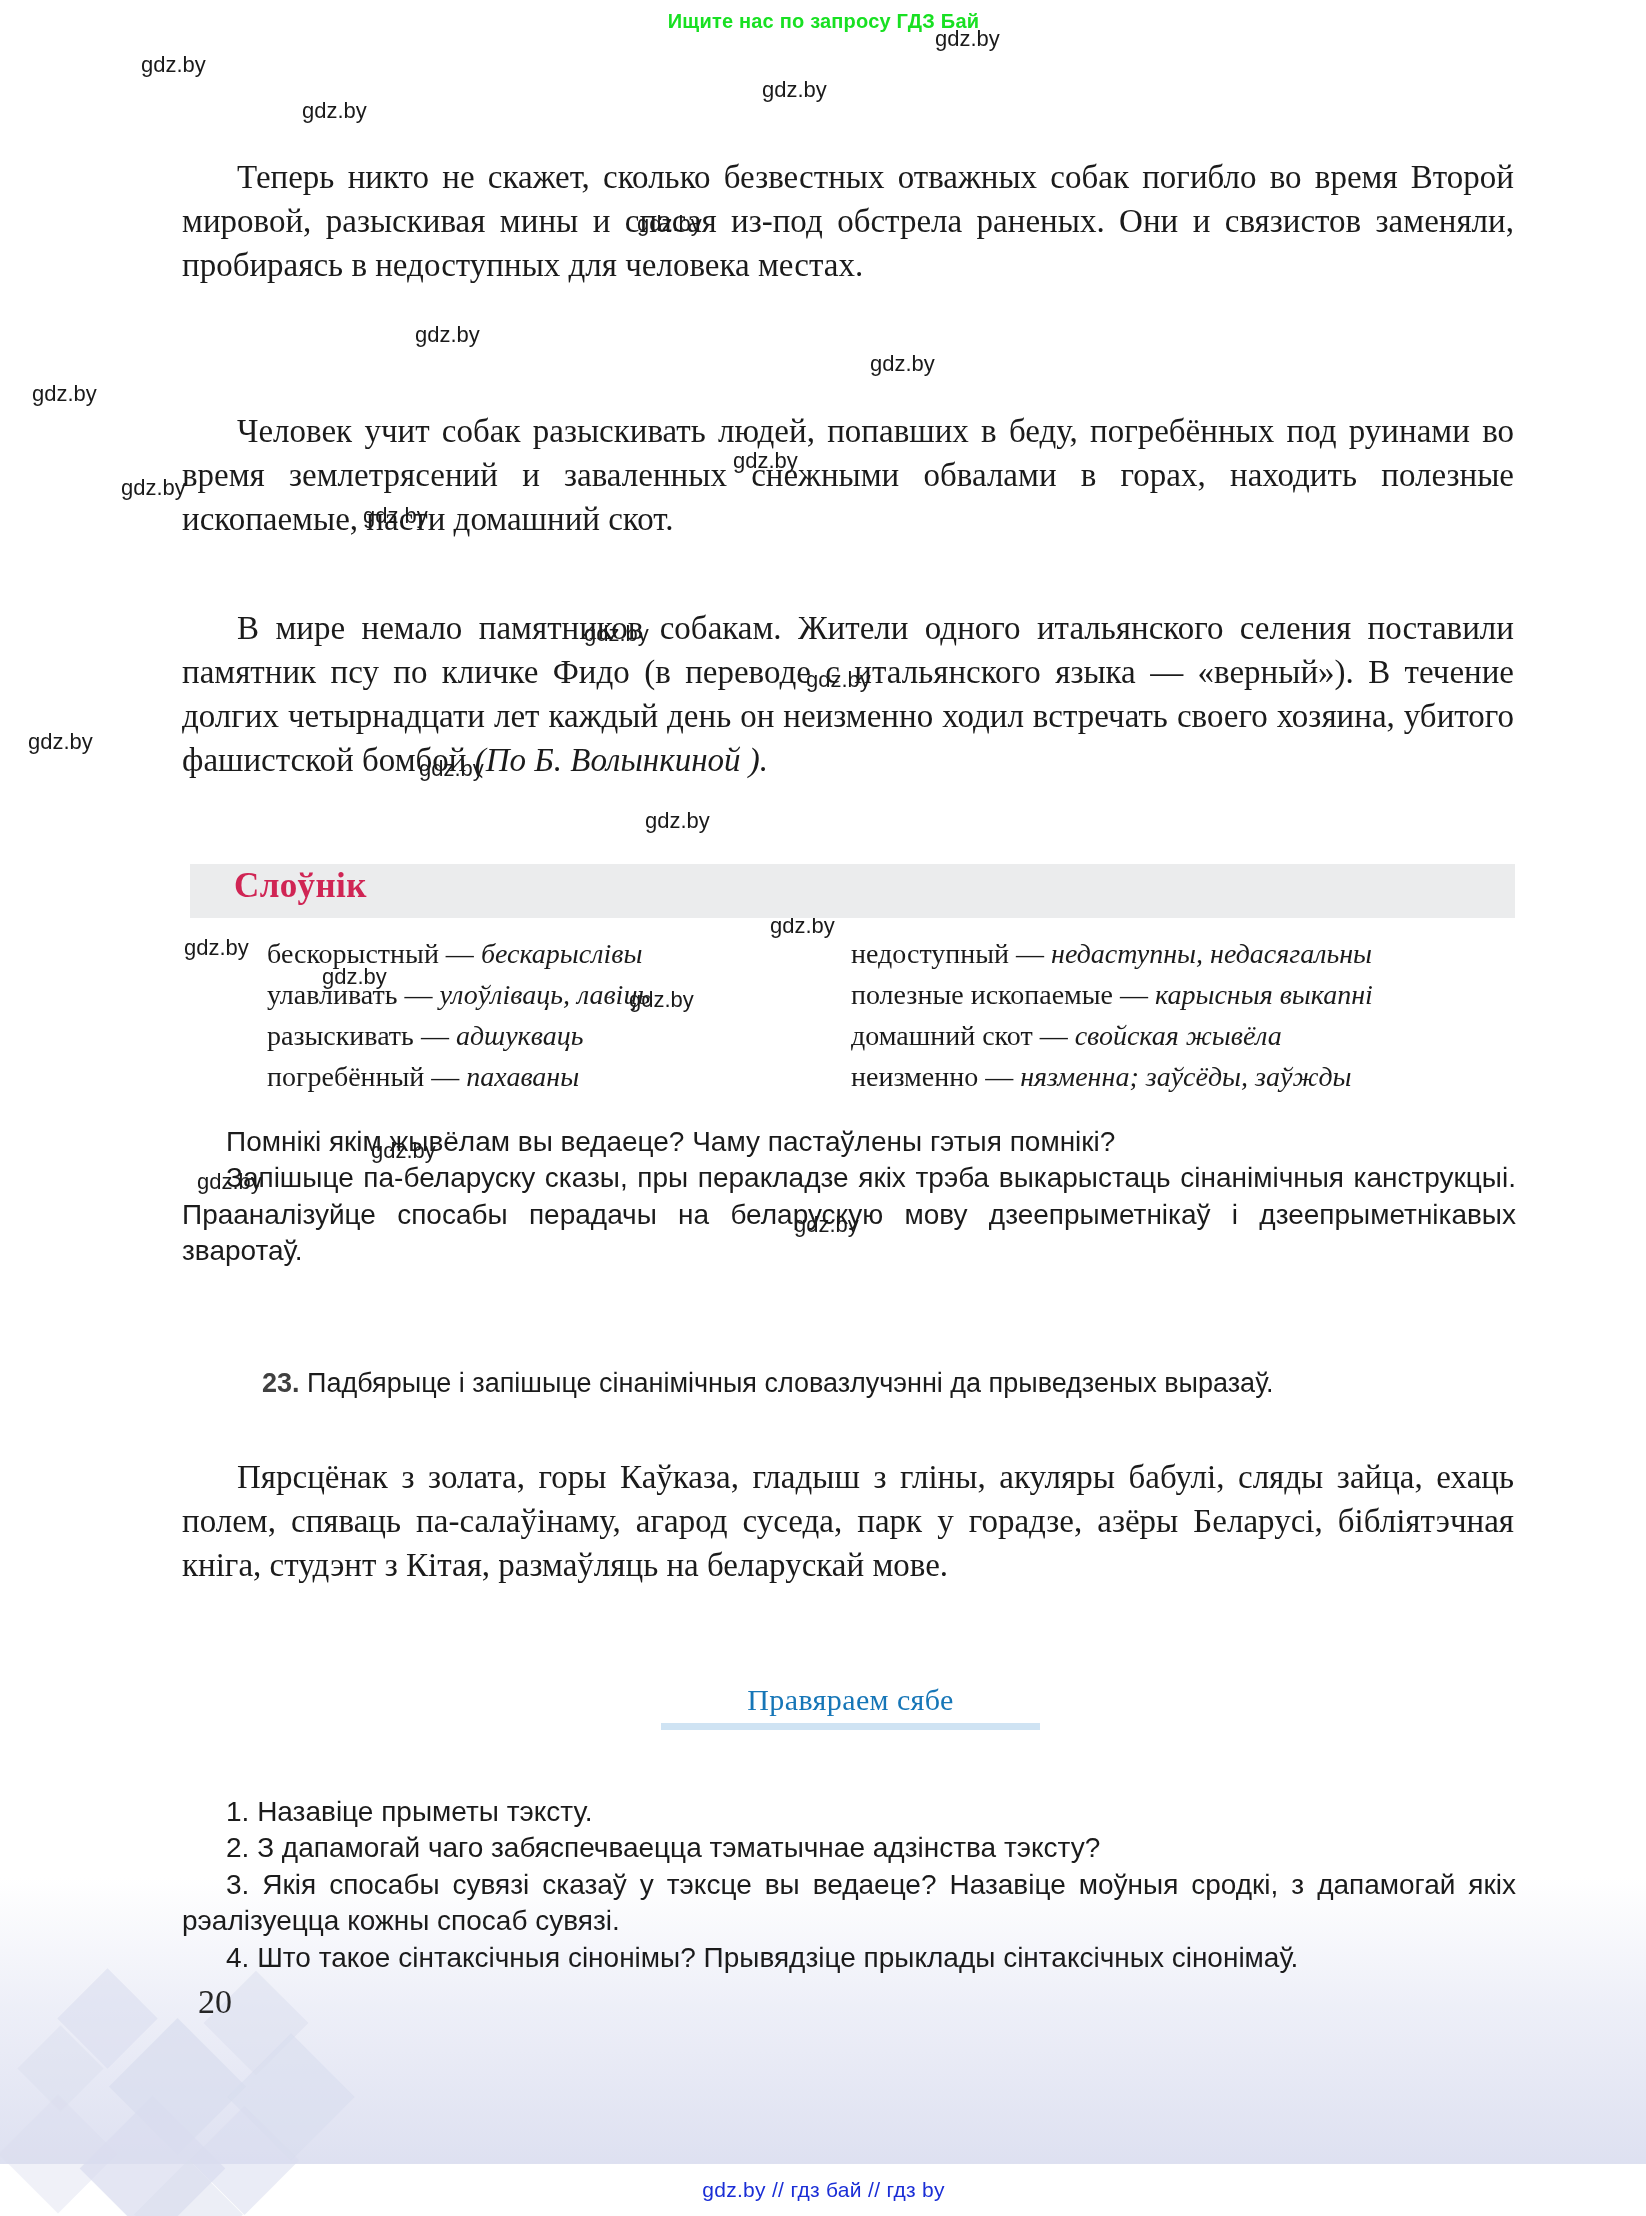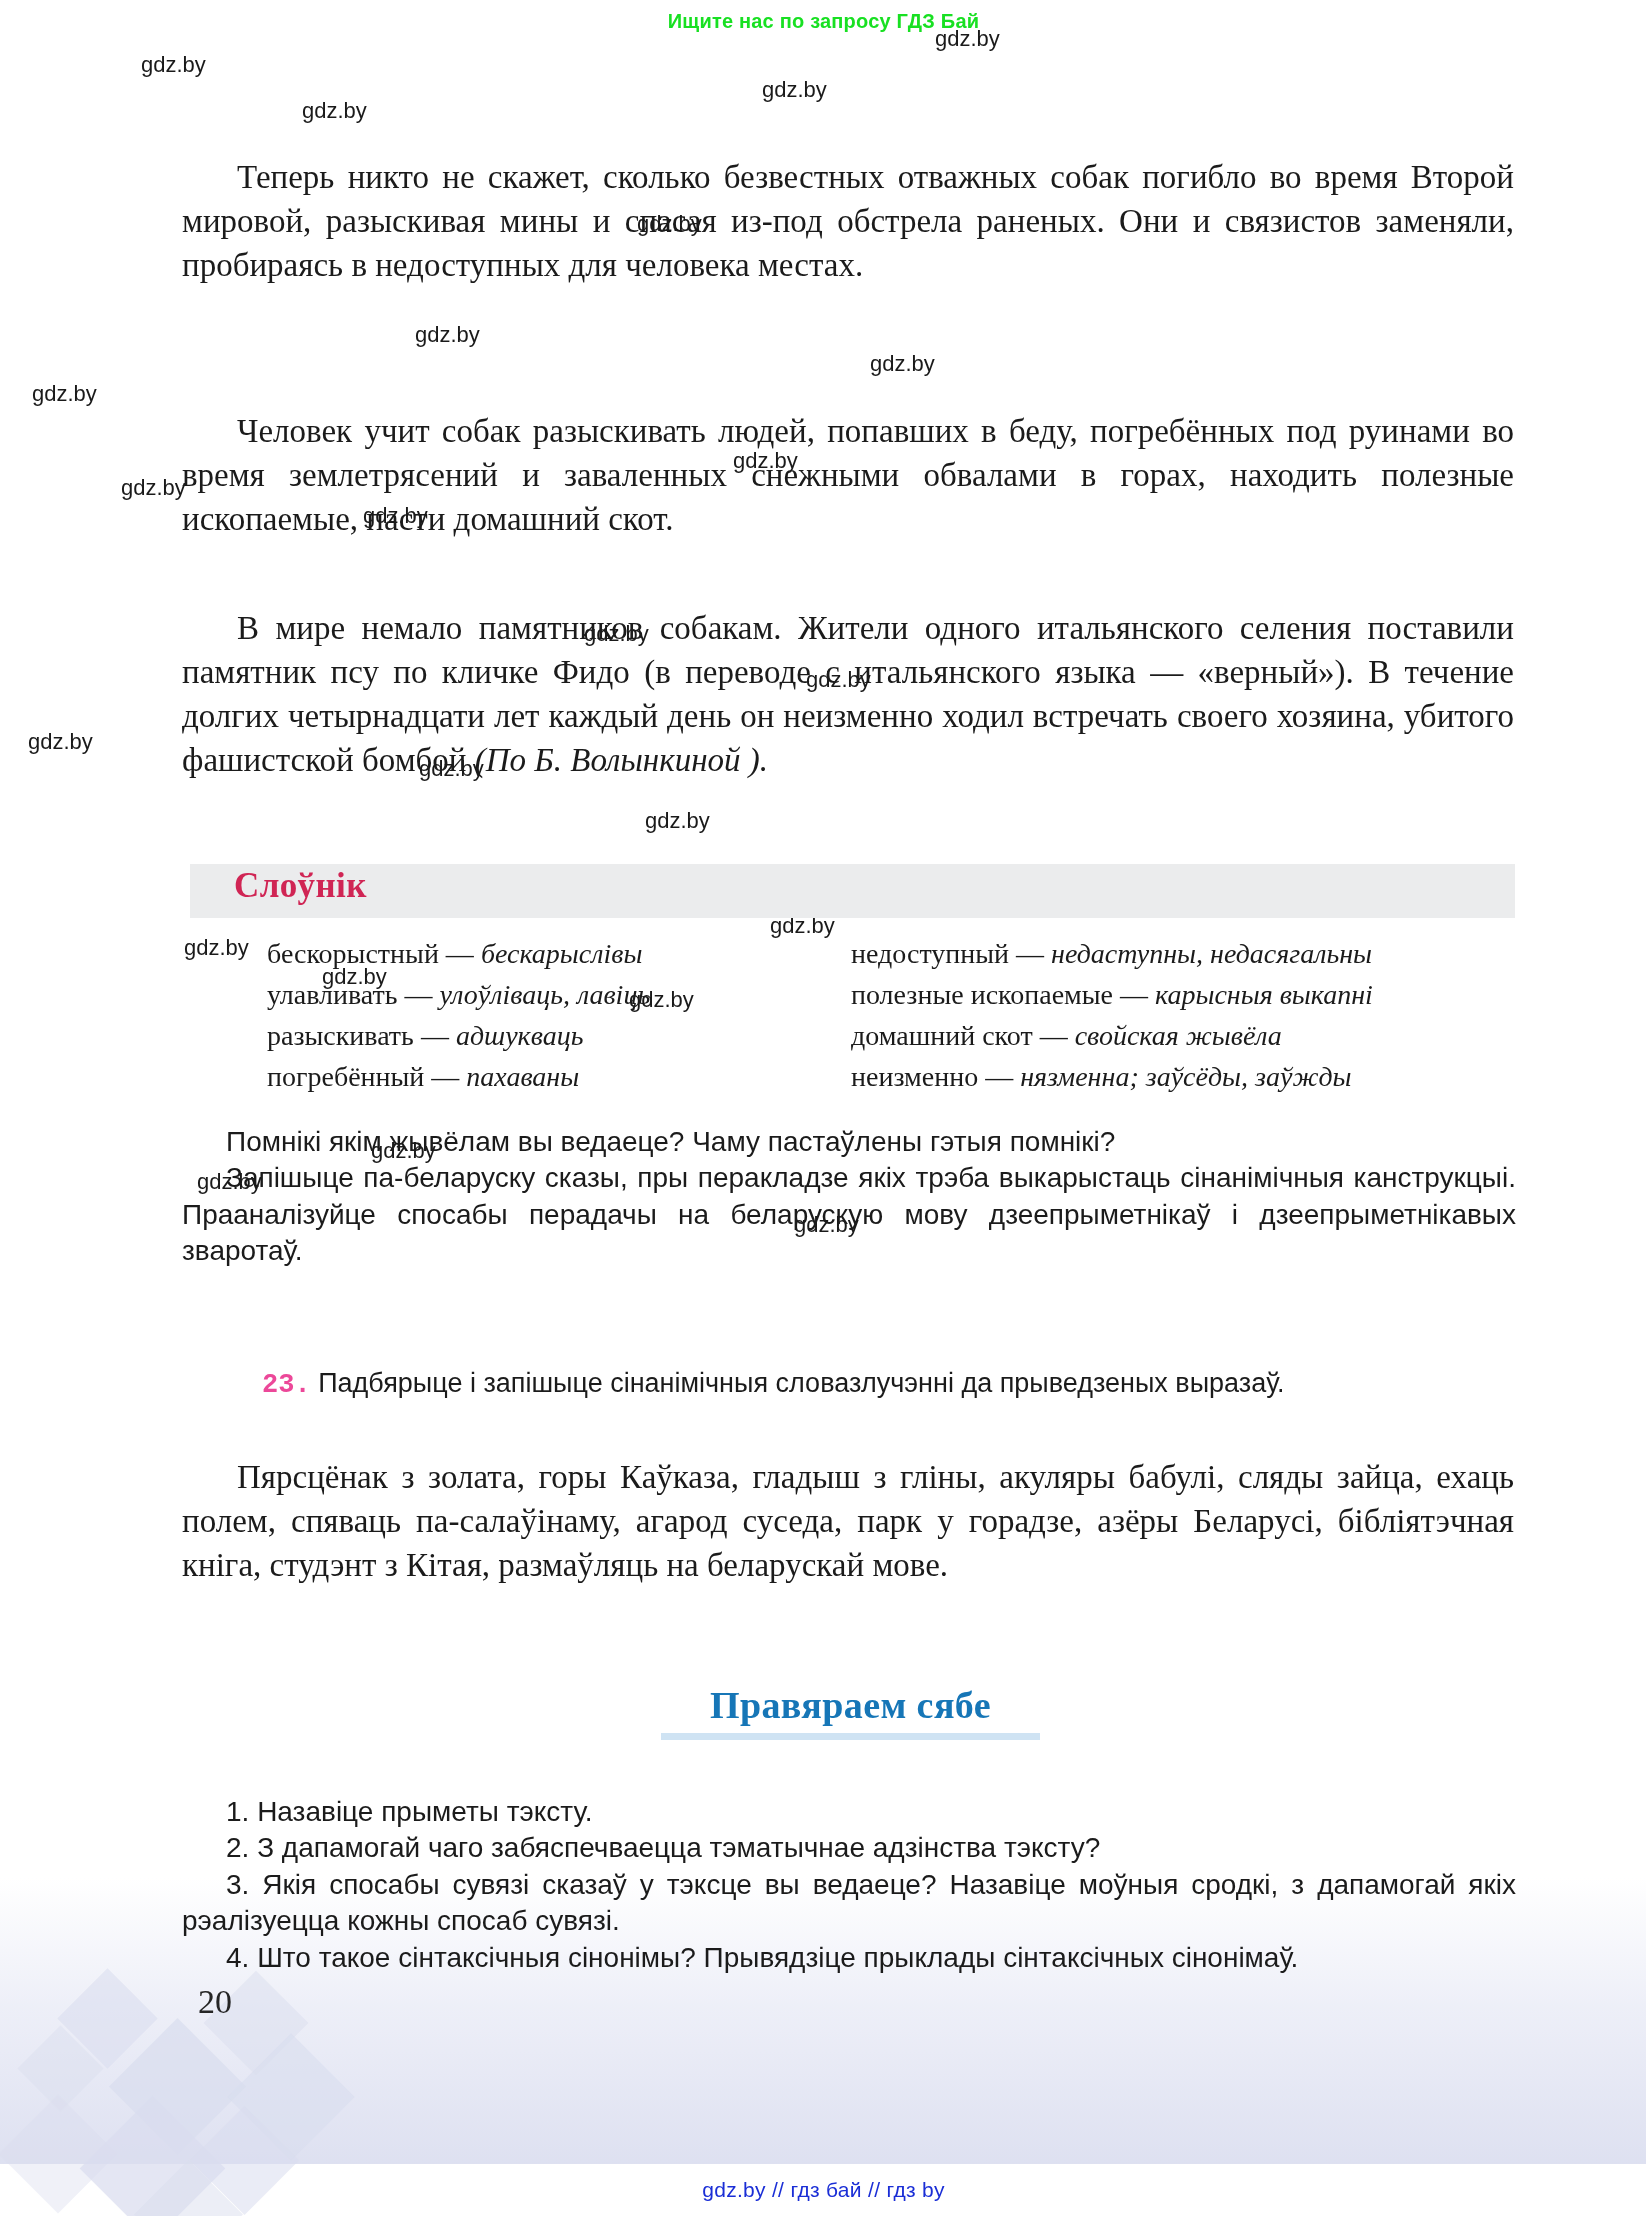--- a/index.html
+++ b/index.html
@@ -153,36 +153,36 @@
     position: absolute;
     left: 262px;
     top: 1359px;
     width: 1254px;
     font-family: "Liberation Sans", sans-serif;
     font-size: 27px;
     color: #1b1b1b;
     line-height: 1.25;
   }
   .ex-num {
-    color: #ec4899;
+    color: #404040;
     font-weight: bold;
-    font-family: Liberation Mono, monospace;
+    font-family: Liberation Sans, sans-serif;
   }
 
   
   .check-wrap {
     position: absolute;
     left: 661px;
     top: 1675px;
     width: 379px;
   }
   .check-title {
     font-family: "Liberation Serif", serif;
-    font-weight: bold;
-    font-size: 38px;
+    font-weight: normal;
+    font-size: 30px;
     color: #1676b7;
     text-align: center;
     letter-spacing: 0.4px;
   }
   .check-rule {
     margin-top: 5.6px;
     height: 7.3px;
     background: #cfe3f3;
     width: 379px;
   }

